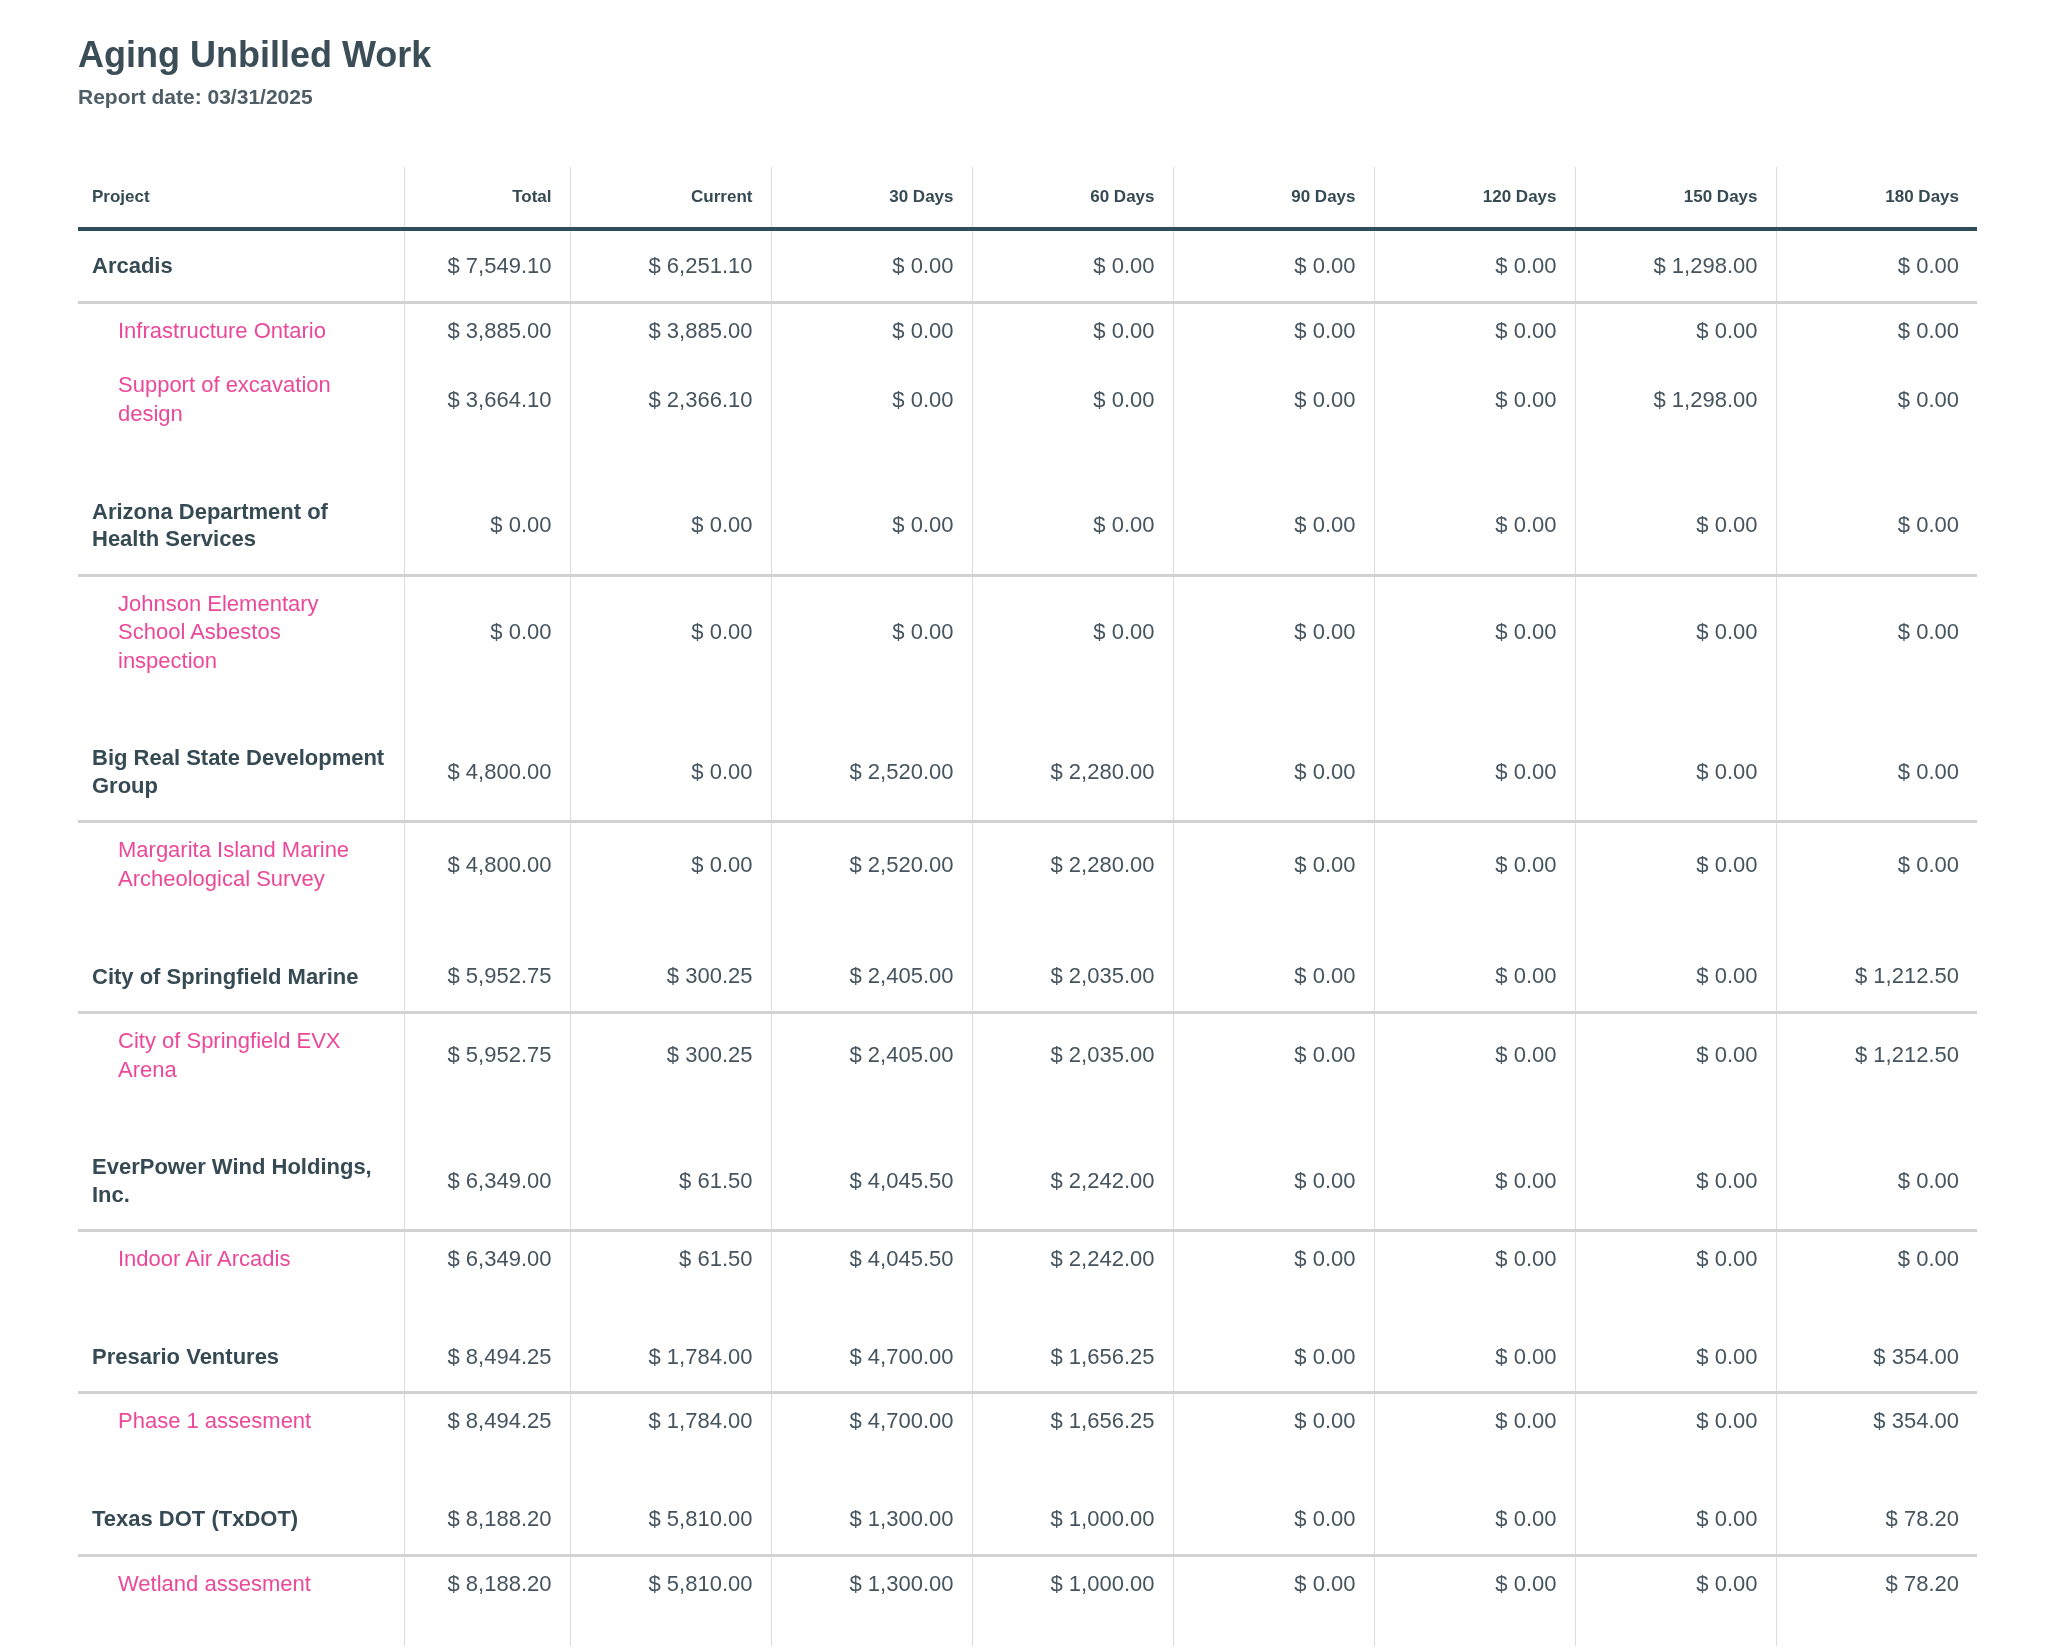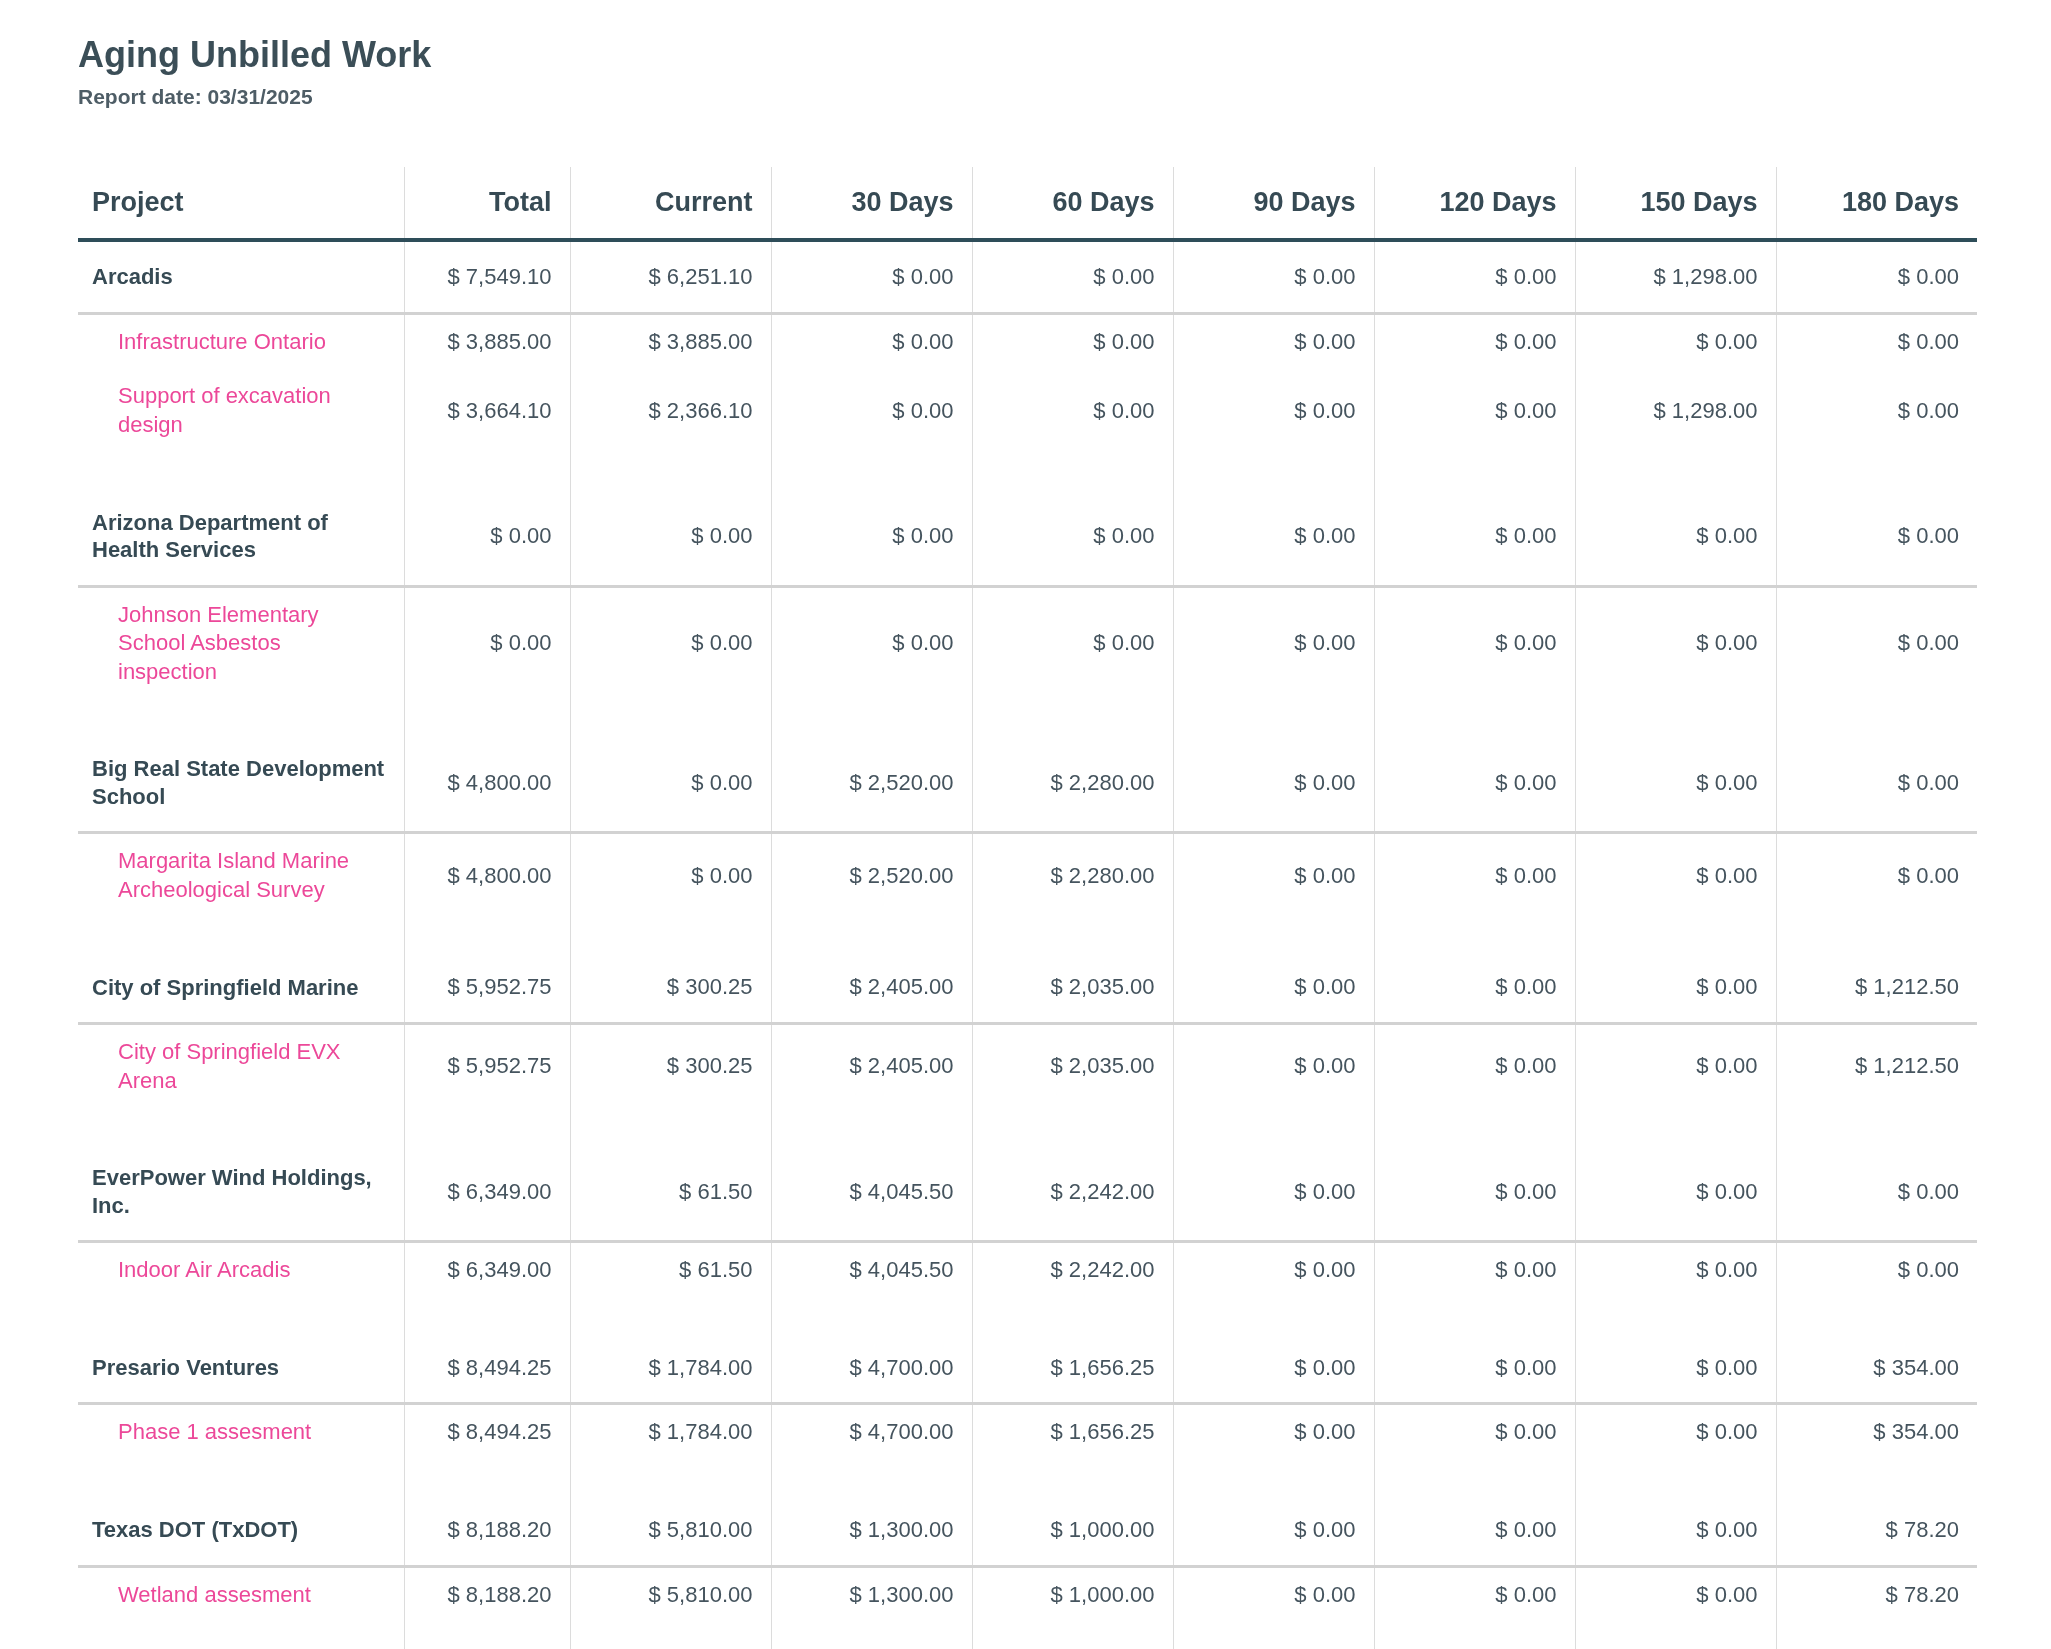--- a/index.html
+++ b/index.html
@@ -41,21 +41,21 @@
     font-size:22px;
   }
   col.c-project{width:326px;}
   col.c-total{width:166px;}
   th,td{
     vertical-align:middle;
     padding:14px 18px;
     overflow-wrap:break-word;
   }
   th{
-    font-size:27px;
+    font-size:17px;
     font-weight:700;
     color:var(--bold-text);
     border-bottom:4px solid var(--header-rule);
     padding-top:20px;
     padding-bottom:20px;
   }
   th:not(:first-child),
   td:not(:first-child){
     border-left:1px solid var(--col-rule);
     text-align:right;
@@ -170,21 +170,21 @@
         <td>$ 0.00</td>
         <td>$ 0.00</td>
         <td>$ 0.00</td>
         <td>$ 0.00</td>
         <td>$ 0.00</td>
         <td>$ 0.00</td>
         <td>$ 0.00</td>
         <td>$ 0.00</td>
       </tr>
       <tr class="group-row">
-        <td>Big Real State Development School</td>
+        <td>Big Real State Development Group</td>
         <td>$ 4,800.00</td>
         <td>$ 0.00</td>
         <td>$ 2,520.00</td>
         <td>$ 2,280.00</td>
         <td>$ 0.00</td>
         <td>$ 0.00</td>
         <td>$ 0.00</td>
         <td>$ 0.00</td>
       </tr>
       <tr class="child-row last-child-row">

